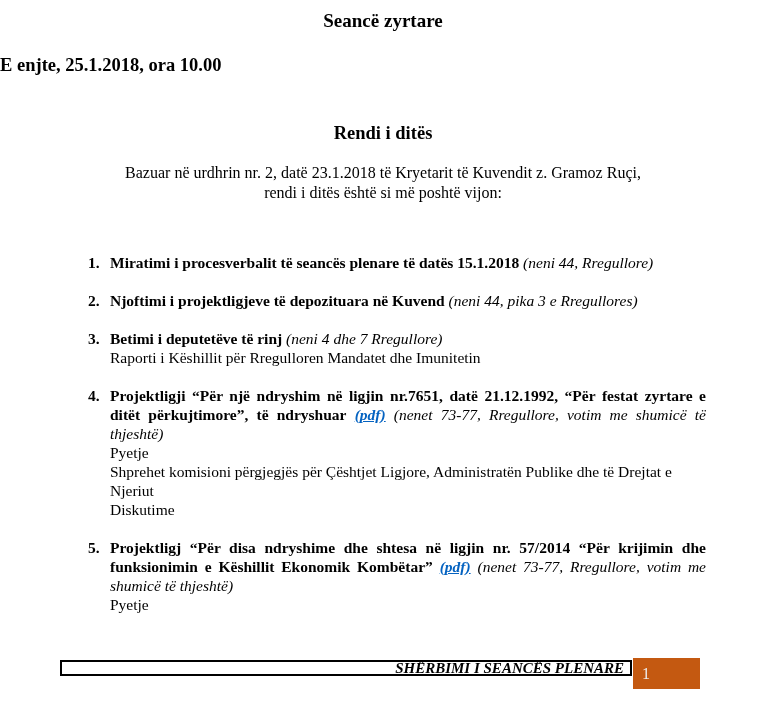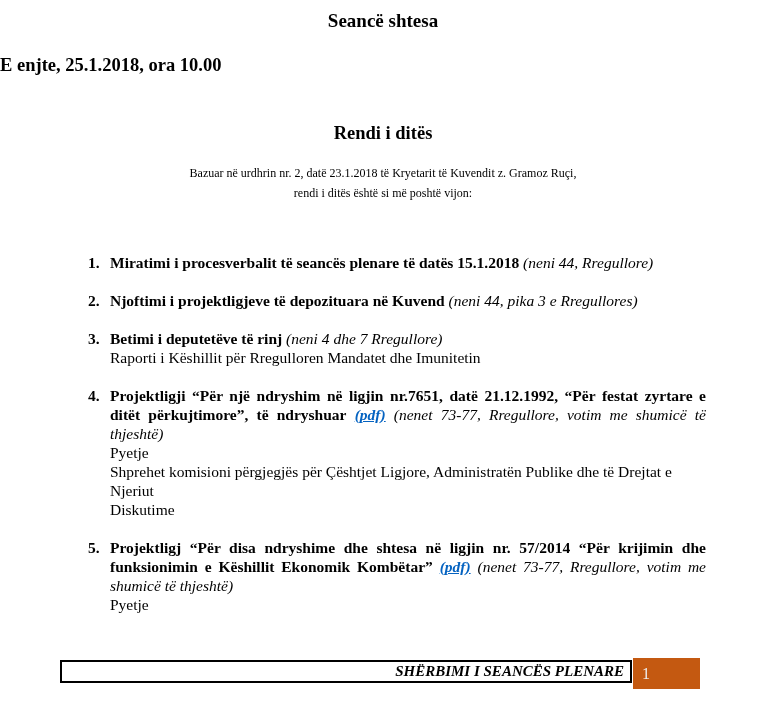--- a/index.html
+++ b/index.html
@@ -21,21 +21,21 @@
   .datetime {
     font-size: 18.5px; font-weight: bold;
     margin: 23px 0 0 0;
   }
   .agenda-heading {
     font-size: 18.5px; font-weight: bold;
     text-align: center;
     margin: 47px 0 0 0;
   }
   .intro {
-    font-size: 12px;
+    font-size: 16px;
     text-align: center;
     line-height: 20px;
     margin: 19px 0 0 0;
   }
 
   .agenda {
     margin: 50px 0 0 88px;
     width: 618px;
   }
   .item {
@@ -63,21 +63,21 @@
   .line.italic { font-style: italic; }
 
   .footer {
     position: absolute;
     left: 0; top: 657px;
     width: 766px; height: 34px;
   }
   .footer-box {
     position: absolute;
     left: 60px; top: 3px;
-    width: 572px; height: 23px;
+    width: 572px; height: 16px;
     border: 2px solid #000;
     box-sizing: border-box;
     display: flex;
     align-items: center;
     justify-content: flex-end;
     padding-right: 6px;
     font-weight: bold;
     font-style: italic;
     font-size: 15px;
   }
@@ -90,21 +90,21 @@
     align-items: center;
     padding-left: 9px;
     font-size: 16px;
   }
 </style>
 </head>
 <body>
 
 <div class="page">
 
-  <div class="title">Seancë shtesa</div>
+  <div class="title">Seancë zyrtare</div>
 
   <div class="datetime">E enjte, 25.1.2018, ora 10.00</div>
 
   <div class="agenda-heading">Rendi i ditës</div>
 
   <p class="intro">
     <span>Bazuar në urdhrin nr. 2, datë 23.1.2018 të Kryetarit të Kuvendit z. Gramoz Ruçi,</span><br>
     <span>rendi i ditës është si më poshtë vijon:</span>
   </p>
 

